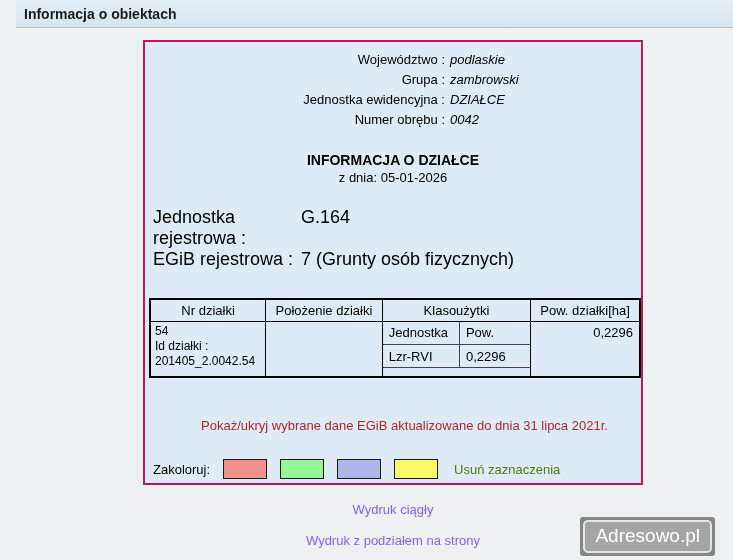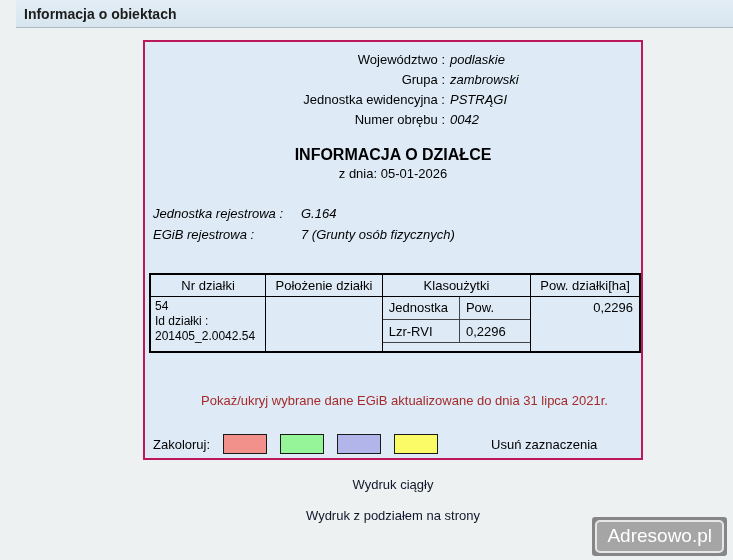--- a/index.html
+++ b/index.html
@@ -36,30 +36,29 @@
   .meta-row {
     display:grid;
     grid-template-columns:296px auto;
     column-gap:5px;
     font-size:13px;
     line-height:20px;
   }
   .meta-row .m-label { text-align:right; }
   .meta-row .m-value { text-align:left;font-style:italic; }
 
-  .doc-title { text-align:center; font-size:16px; font-weight:bold; margin-top:16px; }
+  .doc-title { text-align:center; font-size:14px; font-weight:bold; margin-top:22px; }
   .doc-subtitle { text-align:center; font-size:13px; margin-top:2px; }
 
   .register { margin-top:22px; padding-left:4px; }
   .register-row {
     display:grid;
     grid-template-columns:148px auto;
-    font-size:13px;
+    font-size:18px;
     line-height:21px;
-    font-style:italic;
   }
 
   
   table.main {
     border-collapse:collapse;
     width:492px;
     margin:28px auto 0 auto;
     background:#deebf7;
     font-size:13px;
   }
@@ -107,42 +106,42 @@
     font-size:13px;
   }
   .swatch {
     width:44px; height:20px;
     border:1px solid #1a1a1a;
     margin-left:13px;
     cursor:pointer;
   }
   .swatch:first-of-type { margin-left:16px; }
   .clear-link {
-    margin-left:53px;
-    color:#000000;
+    margin-left:16px;
+    color:#4d7c0f;
     cursor:pointer;
     text-decoration:none;
   }
 
   
   .print-links { width:500px; margin-left:143px; text-align:center; }
   .print-link {
     display:block;
     font-size:13px;
-    color:#0f172a;
+    color:#8b5cf6;
     text-decoration:none;
     cursor:pointer;
   }
   .print-link.first { margin-top:17px; }
   .print-link.second { margin-top:16px; }
 
   
   .watermark {
     position:absolute;
-    right:6px; bottom:4px;
+    right:18px; bottom:4px;
     background:#868686;
     border-radius:3px;
     padding:3px;
   }
   .watermark-inner {
     border:2px solid #e6e6e6;
     border-radius:5px;
     background:#a5a5a5;
     color:#fff;
     font-size:19px;
@@ -165,21 +164,21 @@
       <div class="meta-row">
         <span class="m-label">Województwo :</span>
         <span class="m-value">podlaskie</span>
       </div>
       <div class="meta-row">
         <span class="m-label">Grupa :</span>
         <span class="m-value">zambrowski</span>
       </div>
       <div class="meta-row">
         <span class="m-label">Jednostka ewidencyjna :</span>
-        <span class="m-value">PSTRĄGI</span>
+        <span class="m-value">DZIAŁCE</span>
       </div>
       <div class="meta-row">
         <span class="m-label">Numer obrębu :</span>
         <span class="m-value">0042</span>
       </div>
     </div>
 
     <div class="doc-title">INFORMACJA O DZIAŁCE</div>
     <div class="doc-subtitle">z dnia: 05-01-2026</div>
 

